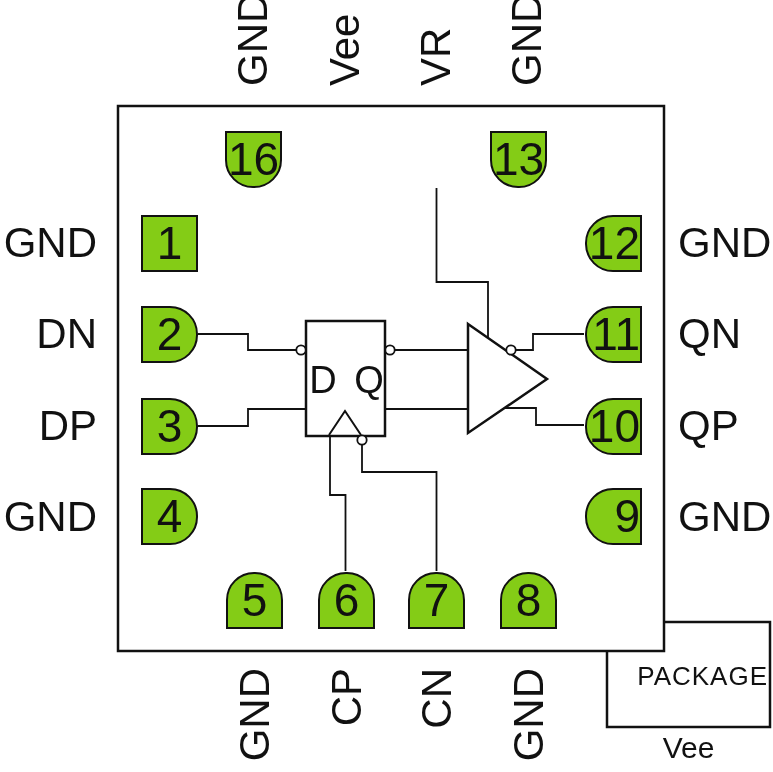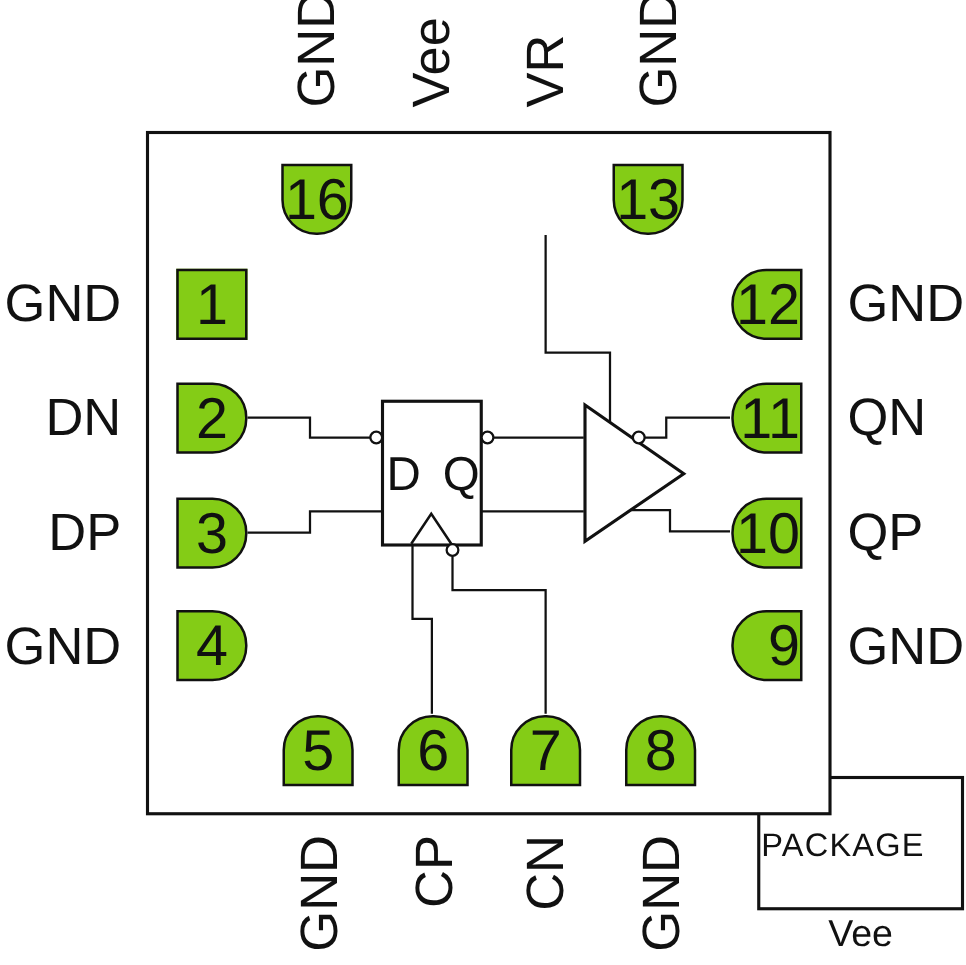--- a/index.html
+++ b/index.html
@@ -19,21 +19,21 @@
   .round-l{border-radius:28px 0 0 28px;text-align:right;}   
   .sig{
     position:absolute;font-size:42px;line-height:44px;white-space:nowrap;
   }
   .vtop{transform-origin:0 50%;transform:rotate(-90deg);}
   .vbot{transform-origin:100% 50%;transform:rotate(-90deg);}
   .ffl{
     position:absolute;width:36px;font-size:38px;line-height:44px;text-align:center;
   }
   .pkgline{
-    position:absolute;left:609px;width:159px;text-align:left;
+    position:absolute;left:609px;width:159px;text-align:right;
     font-size:26px;line-height:30px;letter-spacing:1px;
   }
   .pkgnet{
     position:absolute;left:607px;top:732px;width:163px;text-align:center;
     font-size:30px;line-height:32px;
   }
 </style>
 </head>
 <body>
 

